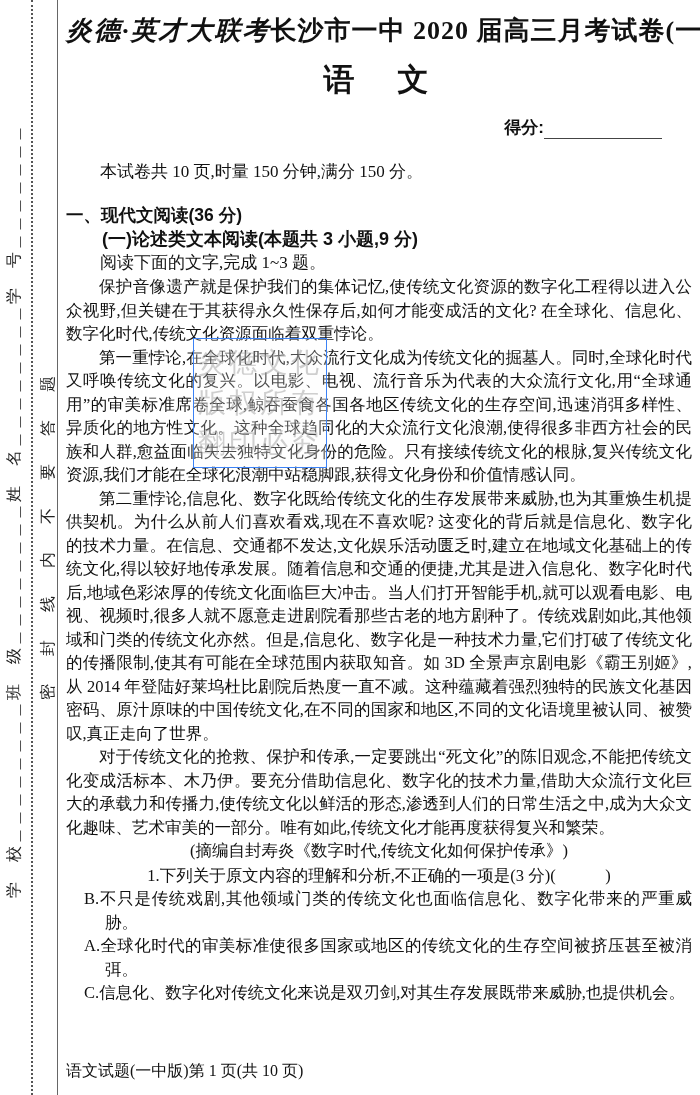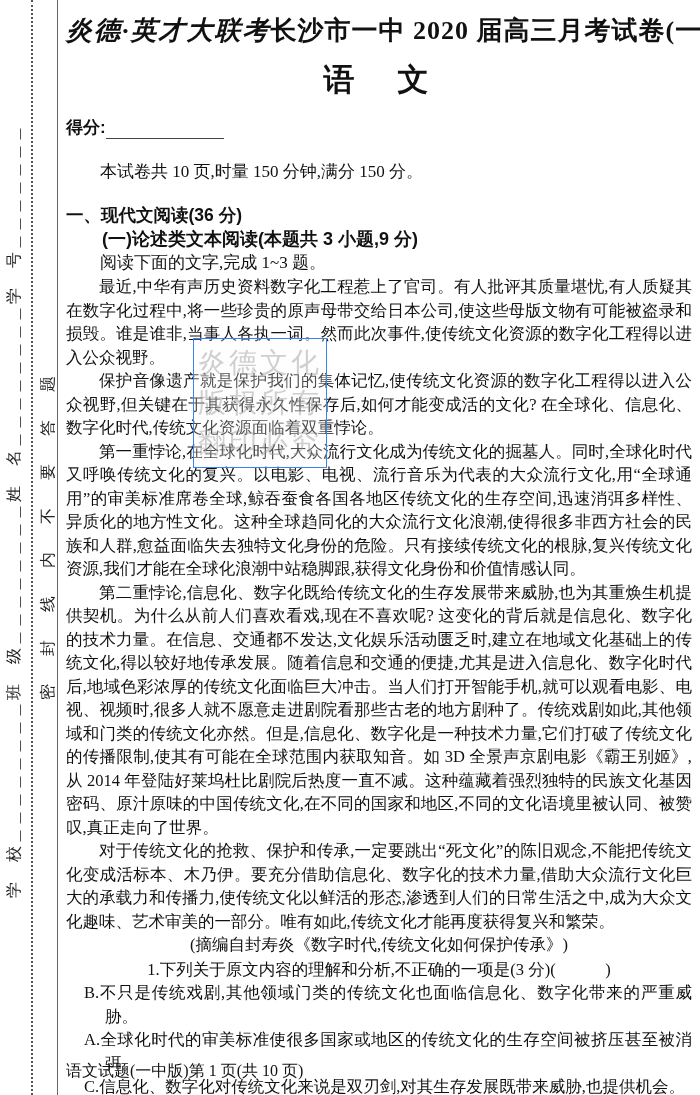--- a/index.html
+++ b/index.html
@@ -23,21 +23,21 @@
     text-align:center; padding:5px 0; z-index:2; pointer-events:none;
     color:rgba(150,150,150,.45); font-size:28px; letter-spacing:3px;
     font-family:"Liberation Sans",sans-serif;
   }
   
   .content { position:absolute; left:66px; width:626px; top:0; z-index:1; }
   .hei { font-family:Liberation Sans, sans-serif; font-weight:bold; }
   .exam-title { margin-top:13px; text-align:center; font-size:26px; font-weight:bold; letter-spacing:1px; white-space:nowrap; }
   .exam-title .brand { font-weight:900; font-style:italic; letter-spacing:2px; }
   .subject-title { margin-top:11px; text-align:center; font-size:31px; font-weight:bold; letter-spacing:6px; }
-  .score-row { margin-top:15px; padding-right:30px; display:flex; align-items:flex-end; font-size:17px; }
+  .score-row { margin-top:15px; padding-right:30px; display:flex; justify-content:flex-end; align-items:flex-end; font-size:17px; }
   .score-row .lbl { font-family:"Liberation Sans",sans-serif; font-weight:bold; }
   .score-blank { display:inline-block; width:118px; border-bottom:1.5px solid #444; height:18px; }
   .instructions { margin-top:21px; font-size:17px; text-indent:2em; }
   .sec-heading { margin-top:20px; font-size:17.5px; line-height:24px; }
   .sub-heading { font-size:18px; line-height:24px; text-indent:2em; }
   .intro { font-size:17px; line-height:24px; text-indent:2em; }
   .passage p { font-size:16.5px; line-height:23.5px; text-align:justify; text-indent:2em; }
   .attribution { font-size:16.5px; line-height:23.5px; text-align:center; }
   .q-stem { display:flex; justify-content:center; font-size:16.5px; line-height:23.5px; margin-top:1px; }
   .option { font-size:16.5px; line-height:23.5px; text-align:justify; padding-left:39px; text-indent:-21px; }
@@ -70,21 +70,20 @@
         <span class="score-blank"></span>
     </div>
 
     <div class="instructions">本试卷共 10 页,时量 150 分钟,满分 150 分。</div>
 
     <div class="sec-heading hei">一、现代文阅读(36 分)</div>
     <div class="sub-heading hei">(一)论述类文本阅读(本题共 3 小题,9 分)</div>
     <div class="intro">阅读下面的文字,完成 1~3 题。</div>
 
     <div class="passage">
-      <p>最近,中华有声历史资料数字化工程惹上了官司。有人批评其质量堪忧,有人质疑其在数字化过程中,将一些珍贵的原声母带交给日本公司,使这些母版文物有可能被盗录和损毁。谁是谁非,当事人各执一词。然而此次事件,使传统文化资源的数字化工程得以进入公众视野。</p>
       <p>保护音像遗产就是保护我们的集体记忆,使传统文化资源的数字化工程得以进入公众视野,但关键在于其获得永久性保存后,如何才能变成活的文化? 在全球化、信息化、数字化时代,传统文化资源面临着双重悖论。</p>
       <p>第一重悖论,在全球化时代,大众流行文化成为传统文化的掘墓人。同时,全球化时代又呼唤传统文化的复兴。以电影、电视、流行音乐为代表的大众流行文化,用“全球通用”的审美标准席卷全球,鲸吞蚕食各国各地区传统文化的生存空间,迅速消弭多样性、异质化的地方性文化。这种全球趋同化的大众流行文化浪潮,使得很多非西方社会的民族和人群,愈益面临失去独特文化身份的危险。只有接续传统文化的根脉,复兴传统文化资源,我们才能在全球化浪潮中站稳脚跟,获得文化身份和价值情感认同。</p>
       <p>第二重悖论,信息化、数字化既给传统文化的生存发展带来威胁,也为其重焕生机提供契机。为什么从前人们喜欢看戏,现在不喜欢呢? 这变化的背后就是信息化、数字化的技术力量。在信息、交通都不发达,文化娱乐活动匮乏时,建立在地域文化基础上的传统文化,得以较好地传承发展。随着信息和交通的便捷,尤其是进入信息化、数字化时代后,地域色彩浓厚的传统文化面临巨大冲击。当人们打开智能手机,就可以观看电影、电视、视频时,很多人就不愿意走进剧院看那些古老的地方剧种了。传统戏剧如此,其他领域和门类的传统文化亦然。但是,信息化、数字化是一种技术力量,它们打破了传统文化的传播限制,使其有可能在全球范围内获取知音。如 3D 全景声京剧电影《霸王别姬》,从 2014 年登陆好莱坞杜比剧院后热度一直不减。这种蕴藏着强烈独特的民族文化基因密码、原汁原味的中国传统文化,在不同的国家和地区,不同的文化语境里被认同、被赞叹,真正走向了世界。</p>
       <p>对于传统文化的抢救、保护和传承,一定要跳出“死文化”的陈旧观念,不能把传统文化变成活标本、木乃伊。要充分借助信息化、数字化的技术力量,借助大众流行文化巨大的承载力和传播力,使传统文化以鲜活的形态,渗透到人们的日常生活之中,成为大众文化趣味、艺术审美的一部分。唯有如此,传统文化才能再度获得复兴和繁荣。</p>
       <div class="attribution">(摘编自封寿炎《数字时代,传统文化如何保护传承》)</div>
     </div>
 
     <div class="q-stem">
       <span>1.下列关于原文内容的理解和分析,不正确的一项是(3 分)</span>
       <span>(　　　)</span>

